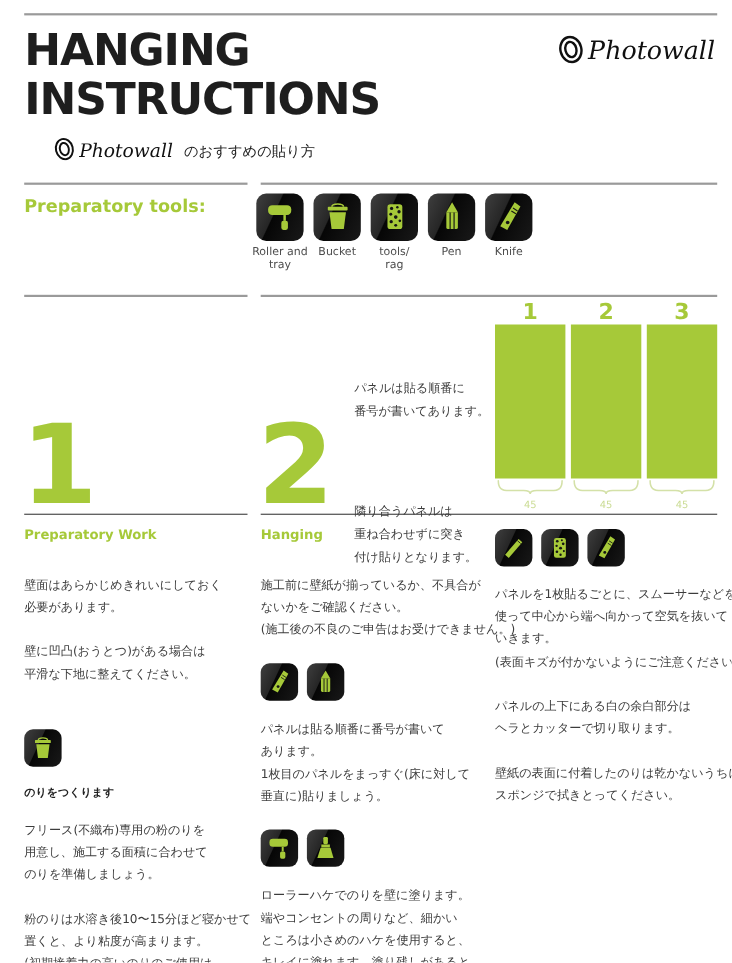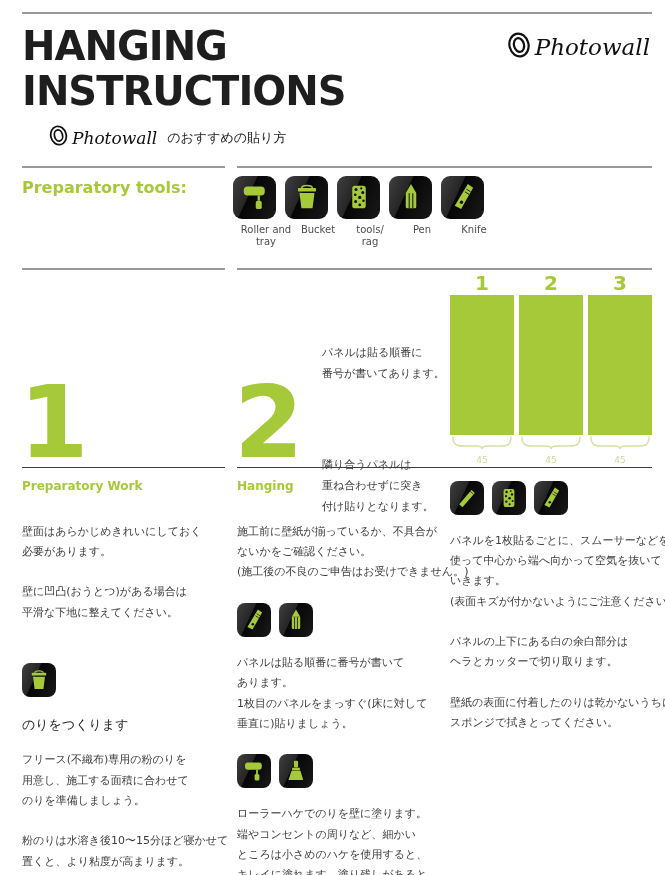--- a/index.html
+++ b/index.html
@@ -29,21 +29,21 @@
   .logo-sm .logo-text { font-size:17px; }
   .subtitle-row { display:flex; align-items:center; gap:10px; margin:9px 0 0 26px; height:30px; }
   .subtitle-text { font-size:13px; color:#222; }
 
   .rule2 { margin-top:13px; }
 
   
   .tools-row { display:flex; margin-top:8px; height:92px; }
   .tools-heading { width:211px; font-size:16px; font-weight:bold; color:#a6c939; padding-top:2px; }
   .tools-list { display:flex; gap:9px; }
-  .tool { display:flex; flex-direction:column; align-items:flex-start; width:43px; }
+  .tool { display:flex; flex-direction:column; align-items:center; width:43px; }
   .badge { width:43px; height:43px; border-radius:9px; flex-shrink:0;
     background:linear-gradient(115deg,#3f3f3f 0%,#262626 38%,#060606 40%,#191919 100%);
     display:flex; align-items:center; justify-content:center; }
   .badge-sm { width:34px; height:34px; border-radius:8px; }
   .badge svg { display:block; }
   .tool-label { white-space:pre-line; font-size:10px; line-height:1.25; color:#4d4d4d;
     margin-top:5px; text-align:center; width:66px; flex-shrink:0; }
 
   
   .diagram { position:relative; height:197px; }
@@ -62,21 +62,21 @@
   .panel-w { color:#cbdc95; font-size:9px; line-height:1; margin-top:1px; }
 
   
   .cols { display:flex; }
   .col { font-size:11px; line-height:1.85; }
   .col p { white-space:pre; margin:0 0 20px 0; }
   .col-1 { width:203px; }
   .col-2 { width:199px; margin-left:12px; }
   .col-3 { width:202px; margin-left:14px; padding-top:9px; }
   .col-heading { font-size:12px; font-weight:bold; color:#a6c939; margin:7px 0 25px 0; }
-  .subheading { font-weight:normal; color:#1d1d1d; font-size:13px; margin:16px 0 13px 0; white-space:pre; }
+  .subheading { font-weight:bold; color:#1d1d1d; font-size:10px; margin:16px 0 13px 0; white-space:pre; }
   .icon-row { display:flex; gap:8px; margin:4px 0 16px 0; }
   .col-1 .icon-row { margin-top:40px; }
 </style>
 </head>
 <body>
 
 <svg width="0" height="0" style="position:absolute">
   <defs>
     <g id="g-roller" fill="#a6c939">
       <rect x="5" y="6" width="28" height="12" rx="5"></rect>

